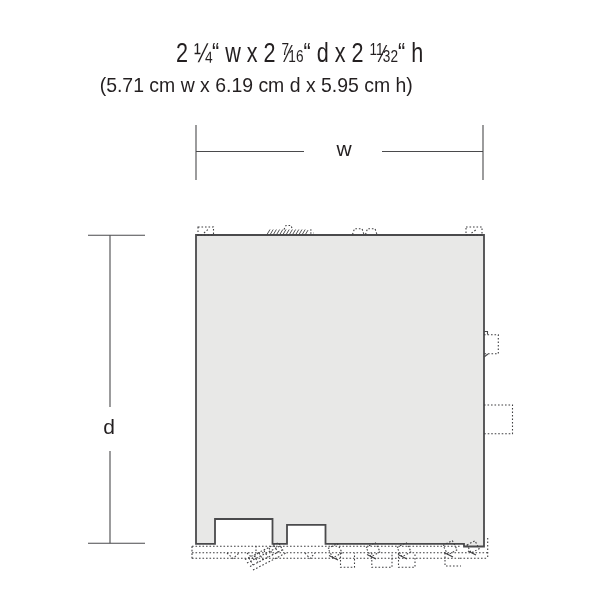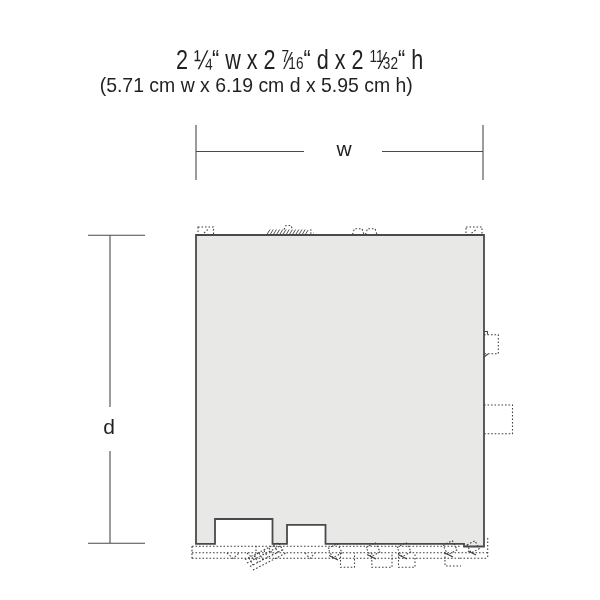--- a/index.html
+++ b/index.html
@@ -1,17 +1,17 @@
 <!DOCTYPE html>
 <html><head>
 <meta charset="utf-8">
 <style>
   html,body{margin:0;padding:0;width:600px;height:600px;background:#ffffff;overflow:hidden;}
   body{font-family:"Liberation Sans", sans-serif;color:#231f20;}
-  .t1{position:absolute;left:0;top:45px;width:600px;text-align:center;font-size:27px;}
+  .t1{position:absolute;left:0;top:38px;width:600px;text-align:center;font-size:27px;}
   .t2{position:absolute;left:0;top:72.5px;width:512px;text-align:center;font-size:21px;}
   .t1 .in,.t2 .in{display:inline-block;transform:scaleX(0.80);transform-origin:50% 50%;white-space:nowrap;}
   .t2 .in{transform:scaleX(0.925);}
   .fn{font-size:17px;position:relative;top:-7.5px;}
   .fd{font-size:17px;}
   .fs{font-size:24px;margin:0 -2.5px;}
   svg{position:absolute;left:0;top:0;}
 </style>
 </head>
 <body>

